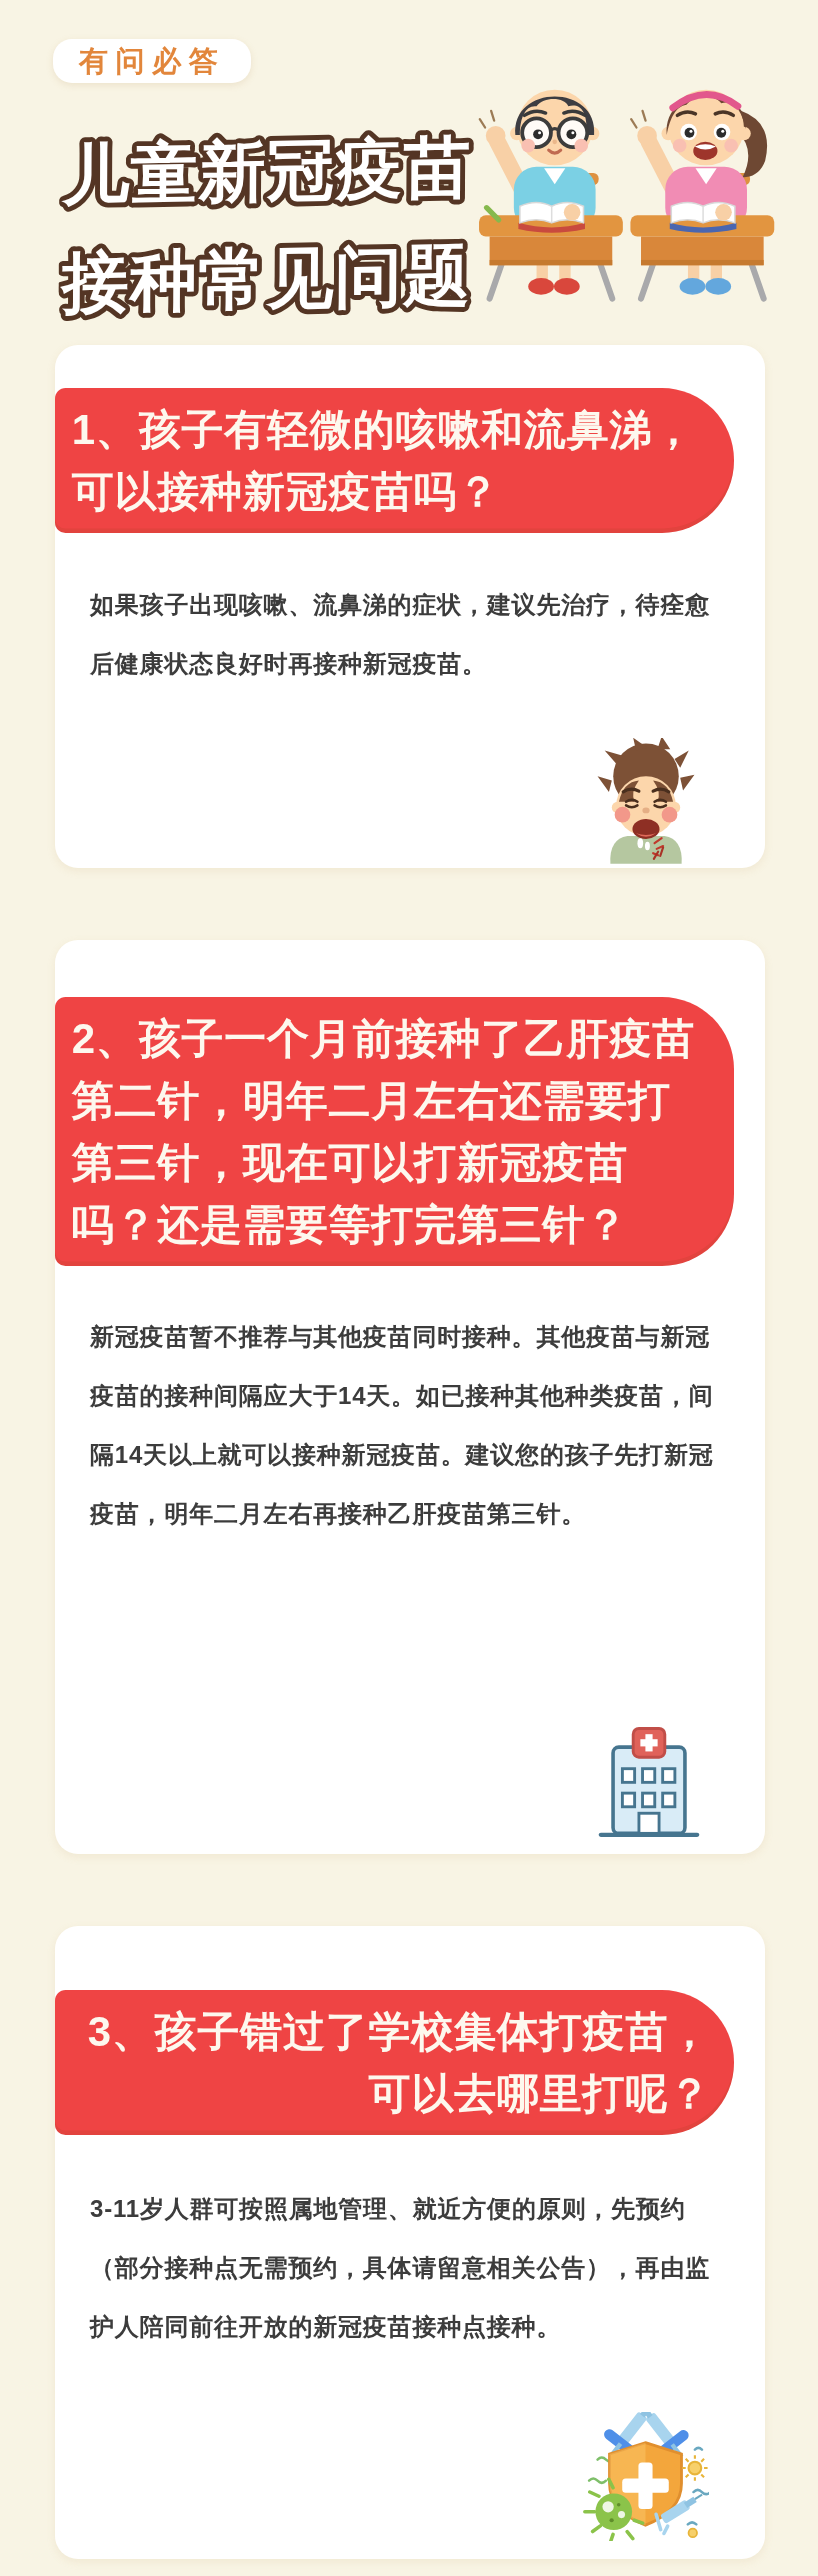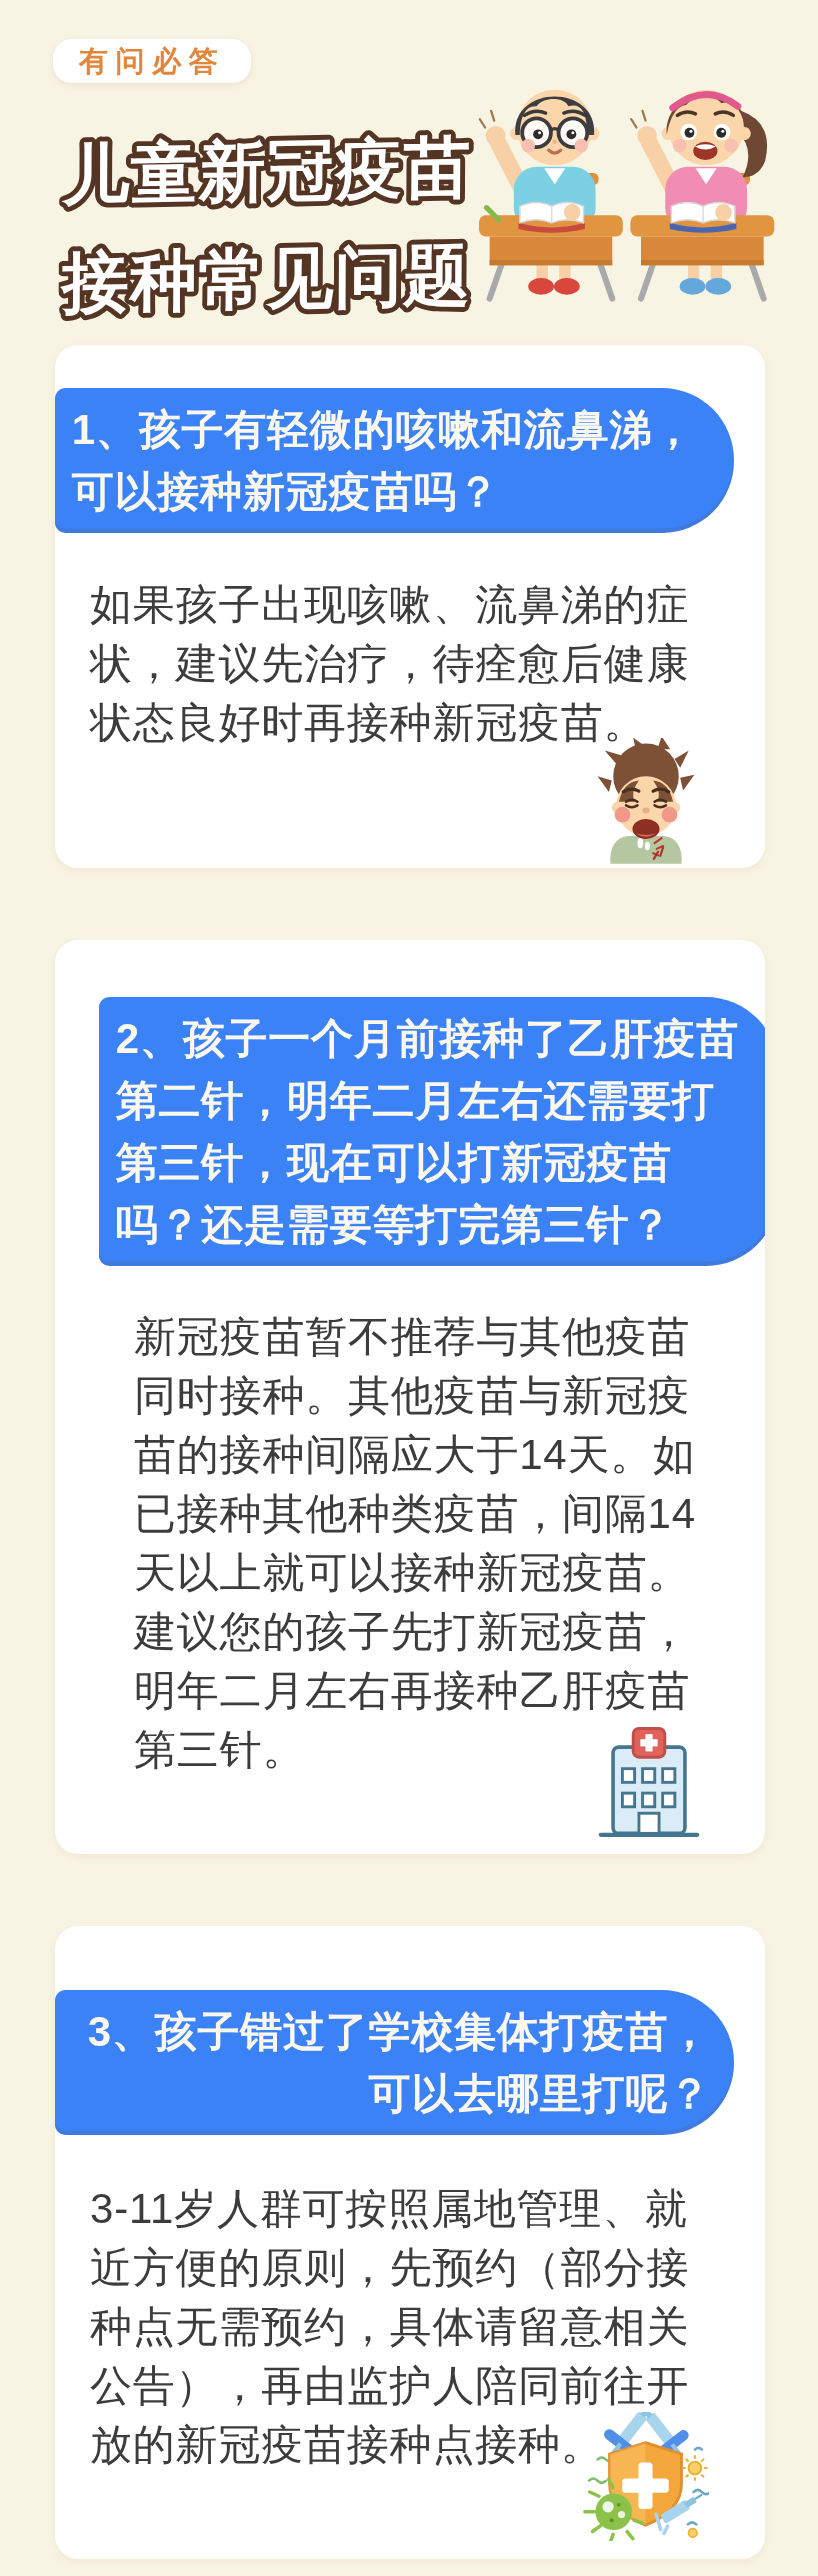--- a/index.html
+++ b/index.html
@@ -41,45 +41,45 @@
 
   
   .card {
     position: relative;
     margin-left: 55px; width: 710px;
     background: #ffffff; border-radius: 23px;
     overflow: hidden;
     box-shadow: 0 3px 9px rgba(196,166,108,.14);
   }
   .card-1 { height: 523px; }
-  .card-2 { margin-top: 72px; height: 914px; padding-left: 44px; }
+  .card-2 { margin-top: 72px; height: 914px; }
   .card-3 { margin-top: 72px; height: 633px; }
 
   .q-banner {
     width: 679px;
-    background: #3b82f6;
+    background: #ef4444;
     border-radius: 10.6px 72px 72px 10.6px;
     padding: 10.6px 23px 10.6px 16.7px;
     box-shadow: inset 0 -4.5px 0 rgba(120,60,10,.10);
   }
   .card-1 .q-banner { margin-top: 43px; }
   .card-2 .q-banner { margin-top: 57px; }
   .card-3 .q-banner { margin-top: 64px; text-align: right; }
   .q-text {
     font-size: 42px; line-height: 62px; font-weight: 700;
     color: #fdf8ee; letter-spacing: 0.8px;
   }
 
   .answer { margin: 0 35px; }
   .card-1 .answer { margin-top: 42px; }
   .card-2 .answer { margin-top: 41px; }
   .card-3 .answer { margin-top: 44px; }
   .answer p {
-    font-size: 42px; line-height: 59px; letter-spacing: 0.8px;
-    color: #3c3c3c; font-weight: 400;
+    font-size: 24px; line-height: 59px; letter-spacing: 0.8px;
+    color: #3c3c3c; font-weight: 700;
   }
   .answer p + p { margin-top: 20px; }
 
   .corner-art { position: absolute; }
   .boy-art { right: 62px; bottom: 3px; }
   .hospital-art { right: 61px; bottom: 12px; }
   .shield-art { right: 56px; bottom: 18px; }
 </style>
 </head>
 <body>

